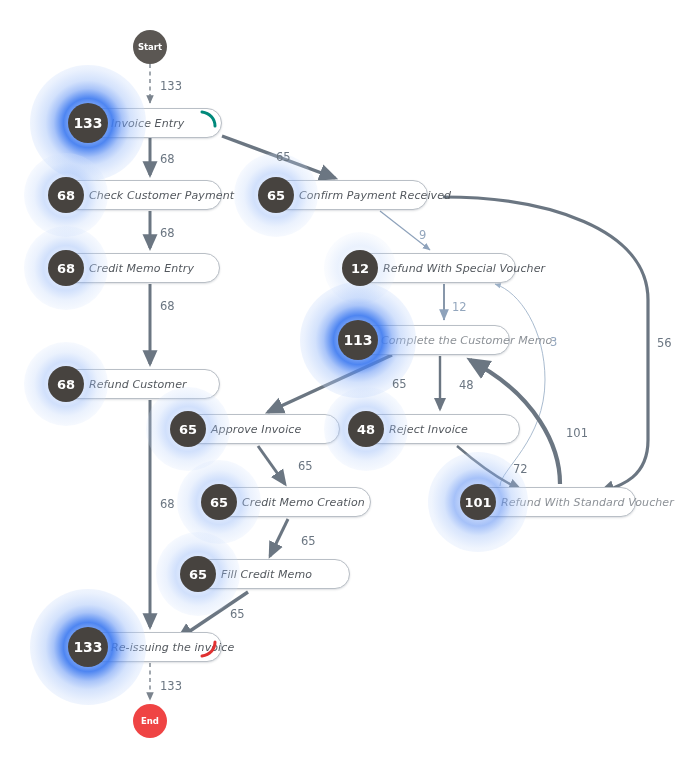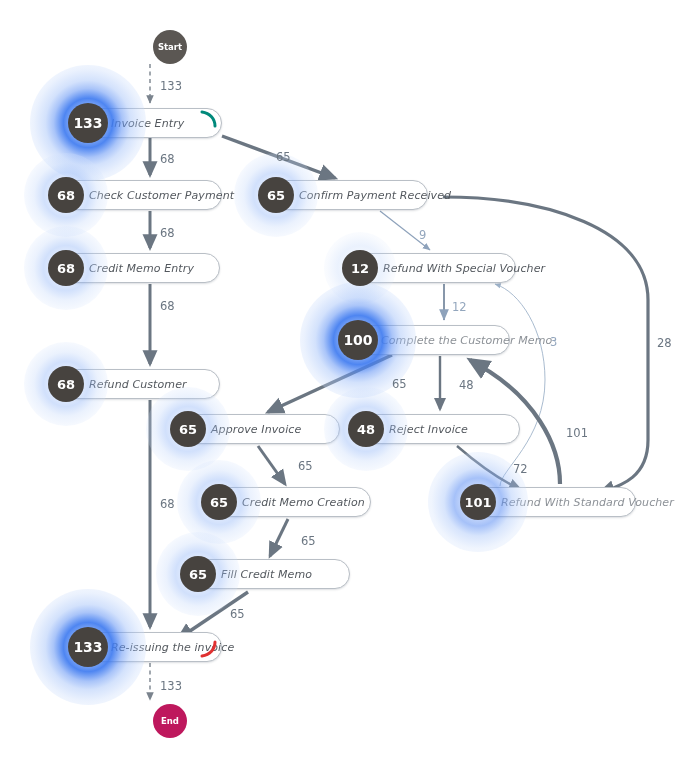--- a/index.html
+++ b/index.html
@@ -89,21 +89,20 @@
     border-radius: 50%;
     background: #5b5753;
     color: #ffffff;
     display: flex;
     align-items: center;
     justify-content: center;
     font-family: "DejaVu Sans", sans-serif;
     font-weight: bold;
     font-size: 8.5px;
     z-index: 6;
-    margin-left: 20px;
   }
 
   
   .edge-label {
     position: absolute;
     font-family: "DejaVu Sans", sans-serif;
     font-size: 11.5px;
     color: #6b7682;
     white-space: nowrap;
     z-index: 5;
@@ -204,21 +203,21 @@
       <div class="badge sz-md" style="left: 48px; top: 250px; background: rgb(71, 67, 63);">68</div>
       <div class="glow" style="width: 72px; height: 72px; left: 324px; top: 232px; background: radial-gradient(circle, rgba(63, 123, 240, 0) 0%, rgba(176, 203, 249, 0.26) 44%, rgba(219, 231, 252, 0.18) 66%, rgba(255, 255, 255, 0) 100%);"></div>
       <div class="node" style="left: 346px; top: 253px; width: 170px;">
         <span class="node-label">Refund With Special Voucher</span>
       </div>
       <div class="badge sz-md" style="left: 342px; top: 250px; background: rgb(71, 67, 63);">12</div>
       <div class="glow" style="width: 116px; height: 116px; left: 300px; top: 282px; background: radial-gradient(circle, rgba(63, 123, 240, 0) 0%, rgba(63, 123, 240, 0.92) 30%, rgba(99, 148, 244, 0.55) 42%, rgba(150, 185, 248, 0.42) 52%, rgba(196, 216, 251, 0.34) 66%, rgba(224, 235, 253, 0.22) 80%, rgba(255, 255, 255, 0) 100%);"></div>
       <div class="node faded" style="left: 344px; top: 325px; width: 166px;">
         <span class="node-label">Complete the Customer Memo</span>
       </div>
-      <div class="badge sz-lg" style="left: 338px; top: 320px; background: rgb(71, 67, 63);">100</div>
+      <div class="badge sz-lg" style="left: 338px; top: 320px; background: rgb(71, 67, 63);">113</div>
       <div class="glow" style="width: 84px; height: 84px; left: 24px; top: 342px; background: radial-gradient(circle, rgba(63, 123, 240, 0) 0%, rgba(140, 178, 247, 0.4) 38%, rgba(188, 211, 250, 0.3) 54%, rgba(223, 234, 253, 0.2) 74%, rgba(255, 255, 255, 0) 100%);"></div>
       <div class="node" style="left: 52px; top: 369px; width: 168px;">
         <span class="node-label">Refund Customer</span>
       </div>
       <div class="badge sz-md" style="left: 48px; top: 366px; background: rgb(71, 67, 63);">68</div>
       <div class="glow" style="width: 84px; height: 84px; left: 146px; top: 387px; background: radial-gradient(circle, rgba(63, 123, 240, 0) 0%, rgba(140, 178, 247, 0.4) 38%, rgba(188, 211, 250, 0.3) 54%, rgba(223, 234, 253, 0.2) 74%, rgba(255, 255, 255, 0) 100%);"></div>
       <div class="node" style="left: 174px; top: 414px; width: 166px;">
         <span class="node-label">Approve Invoice</span>
       </div>
       <div class="badge sz-md" style="left: 170px; top: 411px; background: rgb(71, 67, 63);">65</div>
@@ -244,27 +243,27 @@
       <div class="badge sz-md" style="left: 180px; top: 556px; background: rgb(71, 67, 63);">65</div>
       <div class="glow" style="width: 116px; height: 116px; left: 30px; top: 589px; background: radial-gradient(circle, rgba(63, 123, 240, 0) 0%, rgba(63, 123, 240, 0.92) 30%, rgba(99, 148, 244, 0.55) 42%, rgba(150, 185, 248, 0.42) 52%, rgba(196, 216, 251, 0.34) 66%, rgba(224, 235, 253, 0.22) 80%, rgba(255, 255, 255, 0) 100%);"></div>
       <div class="node" style="left: 74px; top: 632px; width: 148px;">
         <span class="node-label">Re-issuing the invoice</span>
       </div>
       <svg class="arc" width="22" height="26" viewBox="0 0 22 26" style="left: 198px; top: 634px;">
         <path d="M17,8 C17,15 12,21 4,22" stroke="#e03131" stroke-width="3" stroke-linecap="round" fill="none"></path>
       </svg>
       <div class="badge sz-lg" style="left: 68px; top: 627px; background: rgb(71, 67, 63);">133</div>
       <div class="terminator" style="left: 133px; top: 30px; background: rgb(91, 87, 83);">Start</div>
-      <div class="terminator" style="left: 133px; top: 704px; background: #be185d;">End</div>
+      <div class="terminator" style="left: 133px; top: 704px; background: #ef4444;">End</div>
       <div class="edge-label" style="left: 160px; top: 79px;">133</div>
       <div class="edge-label" style="left: 160px; top: 152px;">68</div>
       <div class="edge-label" style="left: 276px; top: 150px;">65</div>
       <div class="edge-label" style="left: 160px; top: 226px;">68</div>
       <div class="edge-label dim" style="left: 419px; top: 228px;">9</div>
-      <div class="edge-label" style="left: 657px; top: 336px;">28</div>
+      <div class="edge-label" style="left: 657px; top: 336px;">56</div>
       <div class="edge-label" style="left: 160px; top: 299px;">68</div>
       <div class="edge-label dim" style="left: 452px; top: 300px;">12</div>
       <div class="edge-label" style="left: 392px; top: 377px;">65</div>
       <div class="edge-label" style="left: 459px; top: 378px;">48</div>
       <div class="edge-label dim" style="left: 550px; top: 335px;">3</div>
       <div class="edge-label" style="left: 160px; top: 497px;">68</div>
       <div class="edge-label" style="left: 298px; top: 459px;">65</div>
       <div class="edge-label" style="left: 513px; top: 462px;">72</div>
       <div class="edge-label" style="left: 566px; top: 426px;">101</div>
       <div class="edge-label" style="left: 301px; top: 534px;">65</div>

